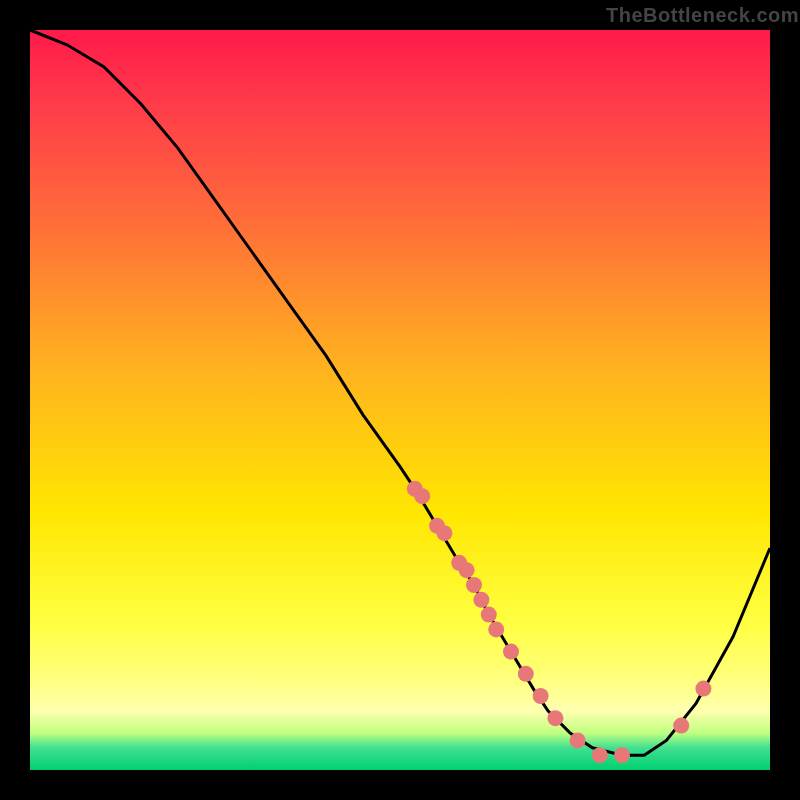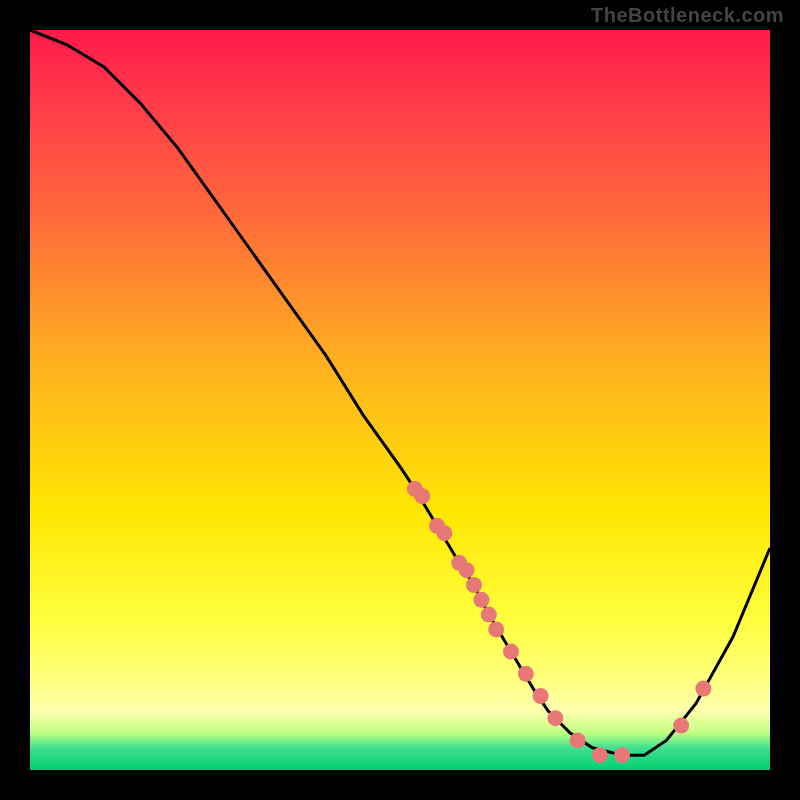--- a/index.html
+++ b/index.html
@@ -14,21 +14,21 @@
   }
   .container {
     width: 800px;
     height: 800px;
     background: #000;
     position: relative;
   }
   .watermark {
     position: absolute;
     top: 4px;
-    right: 16px;
+    right: 1px;
     color: #444;
     font-size: 20px;
     font-weight: bold;
     z-index: 10;
     letter-spacing: 0.5px;
   }
   .plot-area {
     position: absolute;
     left: 30px;
     top: 30px;

